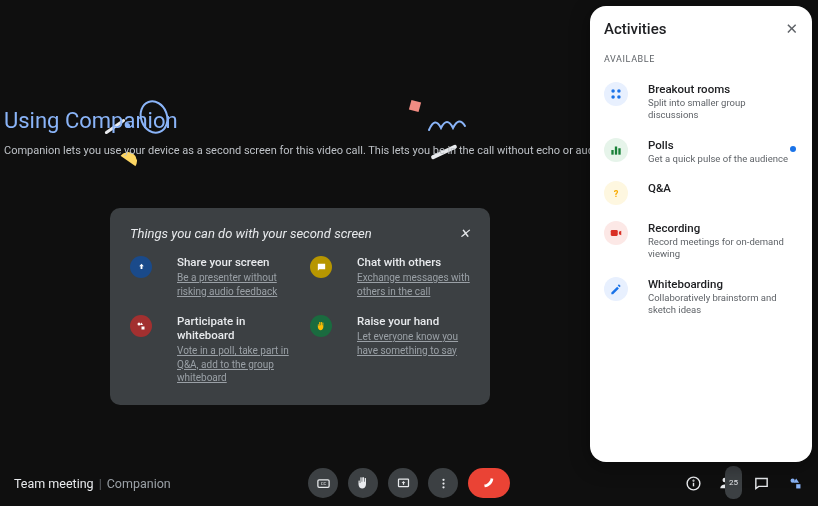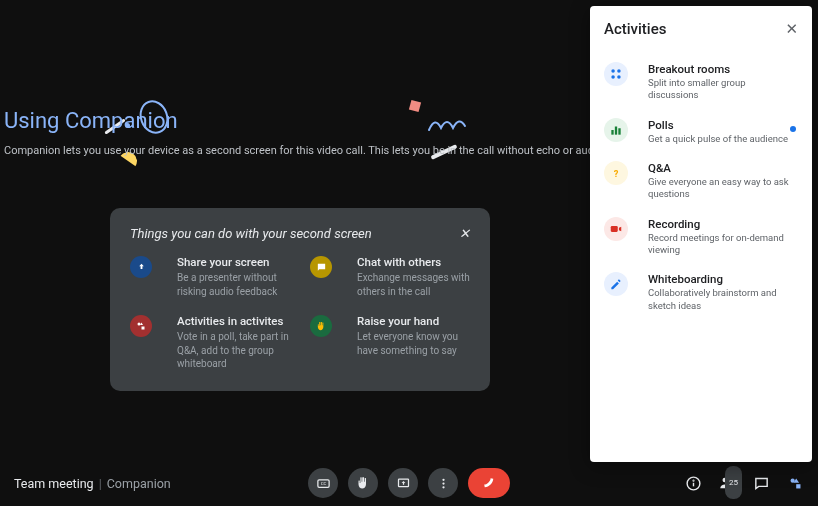--- a/index.html
+++ b/index.html
@@ -28,35 +28,35 @@
   .tips-header span { color: #e8eaed; font-size: 13px; }
   .tips-close { color: #e8eaed; cursor: pointer; font-size: 16px; line-height: 1; }
   .tips-grid { display: grid; grid-template-columns: 1fr 1fr; gap: 16px 20px; }
   .tip { display: flex; gap: 25px; }
   .tip-icon { width: 22px; height: 22px; border-radius: 50%; display: flex; align-items: center; justify-content: center; flex-shrink: 0; margin-top: 1px; font-size: 11px; }
   .ti-share { background: #1a4a8a; color: #fff; }
   .ti-chat { background: #b79600; color: #fff; }
   .ti-act { background: #a23030; color: #fff; }
   .ti-hand { background: #1a6b3f; color: #fbbc04; }
   .tip-body h4 { color: #e8eaed; font-size: 11.5px; font-weight: 500; margin-bottom: 2px; }
-  .tip-body p { color: #9aa0a6; font-size: 10px; line-height: 1.35; }
+  .tip-body p { color: #9aa0a6; font-size: 10px; line-height: 1.35; text-decoration: underline; }
 
   
   .bottom { position: absolute; left: 0; right: 0; bottom: 0; height: 46px; display: flex; align-items: center; padding: 0 14px; color: #e8eaed; font-size: 12.5px; }
   .meeting-name .sep { color: #5f6368; margin: 0 5px; }
   .meeting-name .mode { color: #9aa0a6; }
   .center-controls { position: absolute; left: 50%; transform: translateX(-50%); display: flex; gap: 10px; }
   .ctrl { width: 30px; height: 30px; border-radius: 50%; background: #3c4043; display: flex; align-items: center; justify-content: center; color: #e8eaed; cursor: pointer; }
   .ctrl.hang { width: 42px; border-radius: 16px; background: #ea4335; }
   .right-controls { margin-left: auto; display: flex; gap: 16px; align-items: center; color: #e8eaed; }
   .rc { width: 18px; height: 18px; display: flex; align-items: center; justify-content: center; cursor: pointer; position: relative; }
   .badge { position: absolute; top: -8px; right: -6px; background: #3c4043; color: #e8eaed; font-size: 8px; border-radius: 8px; padding: 12px 4px; }
 
   
-  .panel { position: absolute; top: 6px; right: 6px; width: 222px; height: 456px; background: #fff; border-radius: 4px; box-shadow: 0 4px 20px rgba(0,0,0,0.4); padding: 14px 14px; }
+  .panel { position: absolute; top: 6px; right: 6px; width: 222px; height: 456px; background: #fff; border-radius: 16px; box-shadow: 0 4px 20px rgba(0,0,0,0.4); padding: 14px 14px; }
   .panel-header { display: flex; align-items: center; justify-content: space-between; margin-bottom: 16px; }
   .panel-header h2 { font-size: 15px; font-weight: 500; color: #202124; }
   .panel-close { color: #5f6368; cursor: pointer; font-size: 15px; }
   .panel-section { font-size: 9px; letter-spacing: 0.6px; color: #5f6368; margin-bottom: 10px; }
   .activity { display: flex; gap: 20px; padding: 8px 0; cursor: pointer; position: relative; }
   .act-icon { width: 24px; height: 24px; border-radius: 50%; display: flex; align-items: center; justify-content: center; font-size: 12px; flex-shrink: 0; }
   .ai-breakout { background: #e8f0fe; color: #1a73e8; }
   .ai-polls { background: #e6f4ea; color: #188038; }
   .ai-qa { background: #fef7e0; color: #f9ab00; }
   .ai-rec { background: #fce8e6; color: #d93025; }
@@ -118,21 +118,21 @@
       </div>
       <div class="tip">
         <div class="tip-icon ti-act">
           <svg width="12" height="12" viewBox="0 0 24 24" fill="currentColor">
               <circle cx="8" cy="8" r="3"></circle>
               <rect x="13" y="13" width="6" height="6"></rect>
               <path d="M13 5l3 5h-6z"></path>
             </svg>
         </div>
         <div class="tip-body">
-          <h4>Activities in activites</h4>
+          <h4>Participate in whiteboard</h4>
           <p>Vote in a poll, take part in Q&amp;A, add to the group whiteboard</p>
         </div>
       </div>
       <div class="tip">
         <div class="tip-icon ti-hand">
           <svg width="11" height="11" viewBox="0 0 24 24" fill="currentColor">
               <path d="M12 2c1 0 1 1 1 1v6h1V4s0-1 1-1 1 1 1 1v9c0 4-3 7-6 7s-6-3-6-7V8s0-1 1-1 1 1 1 1v3h1V3s0-1 1-1 1 1 1 1v6h1V3s0-1 1-1z"></path>
             </svg>
         </div>
         <div class="tip-body">
@@ -208,20 +208,21 @@
           </svg>
       </div>
     </div>
   </div>
 
   <div class="panel">
     <div class="panel-header">
       <h2>Activities</h2>
       <span class="panel-close">✕</span>
     </div>
+    <div class="panel-section">AVAILABLE</div>
 
     <div class="activity">
       <div class="act-icon ai-breakout">
         <svg width="14" height="14" viewBox="0 0 24 24" fill="currentColor">
             <circle cx="7" cy="7" r="3"></circle>
             <circle cx="17" cy="7" r="3"></circle>
             <circle cx="7" cy="17" r="3"></circle>
             <circle cx="17" cy="17" r="3"></circle>
           </svg>
       </div>
@@ -247,21 +248,20 @@
     </div>
 
     <div class="activity">
       <div class="act-icon ai-qa">
         <svg width="14" height="14" viewBox="0 0 24 24" fill="currentColor">
             <text x="12" y="18" font-size="16" text-anchor="middle" font-weight="bold">?</text>
           </svg>
       </div>
       <div class="act-body">
         <h3>Q&amp;A</h3>
-        <p>Give everyone an easy way to ask questions</p>
       </div>
     </div>
 
     <div class="activity">
       <div class="act-icon ai-rec">
         <svg width="14" height="14" viewBox="0 0 24 24" fill="currentColor">
             <rect x="3" y="7" width="12" height="10" rx="2"></rect>
             <path d="M17 10l4-2v8l-4-2z"></path>
           </svg>
       </div>

